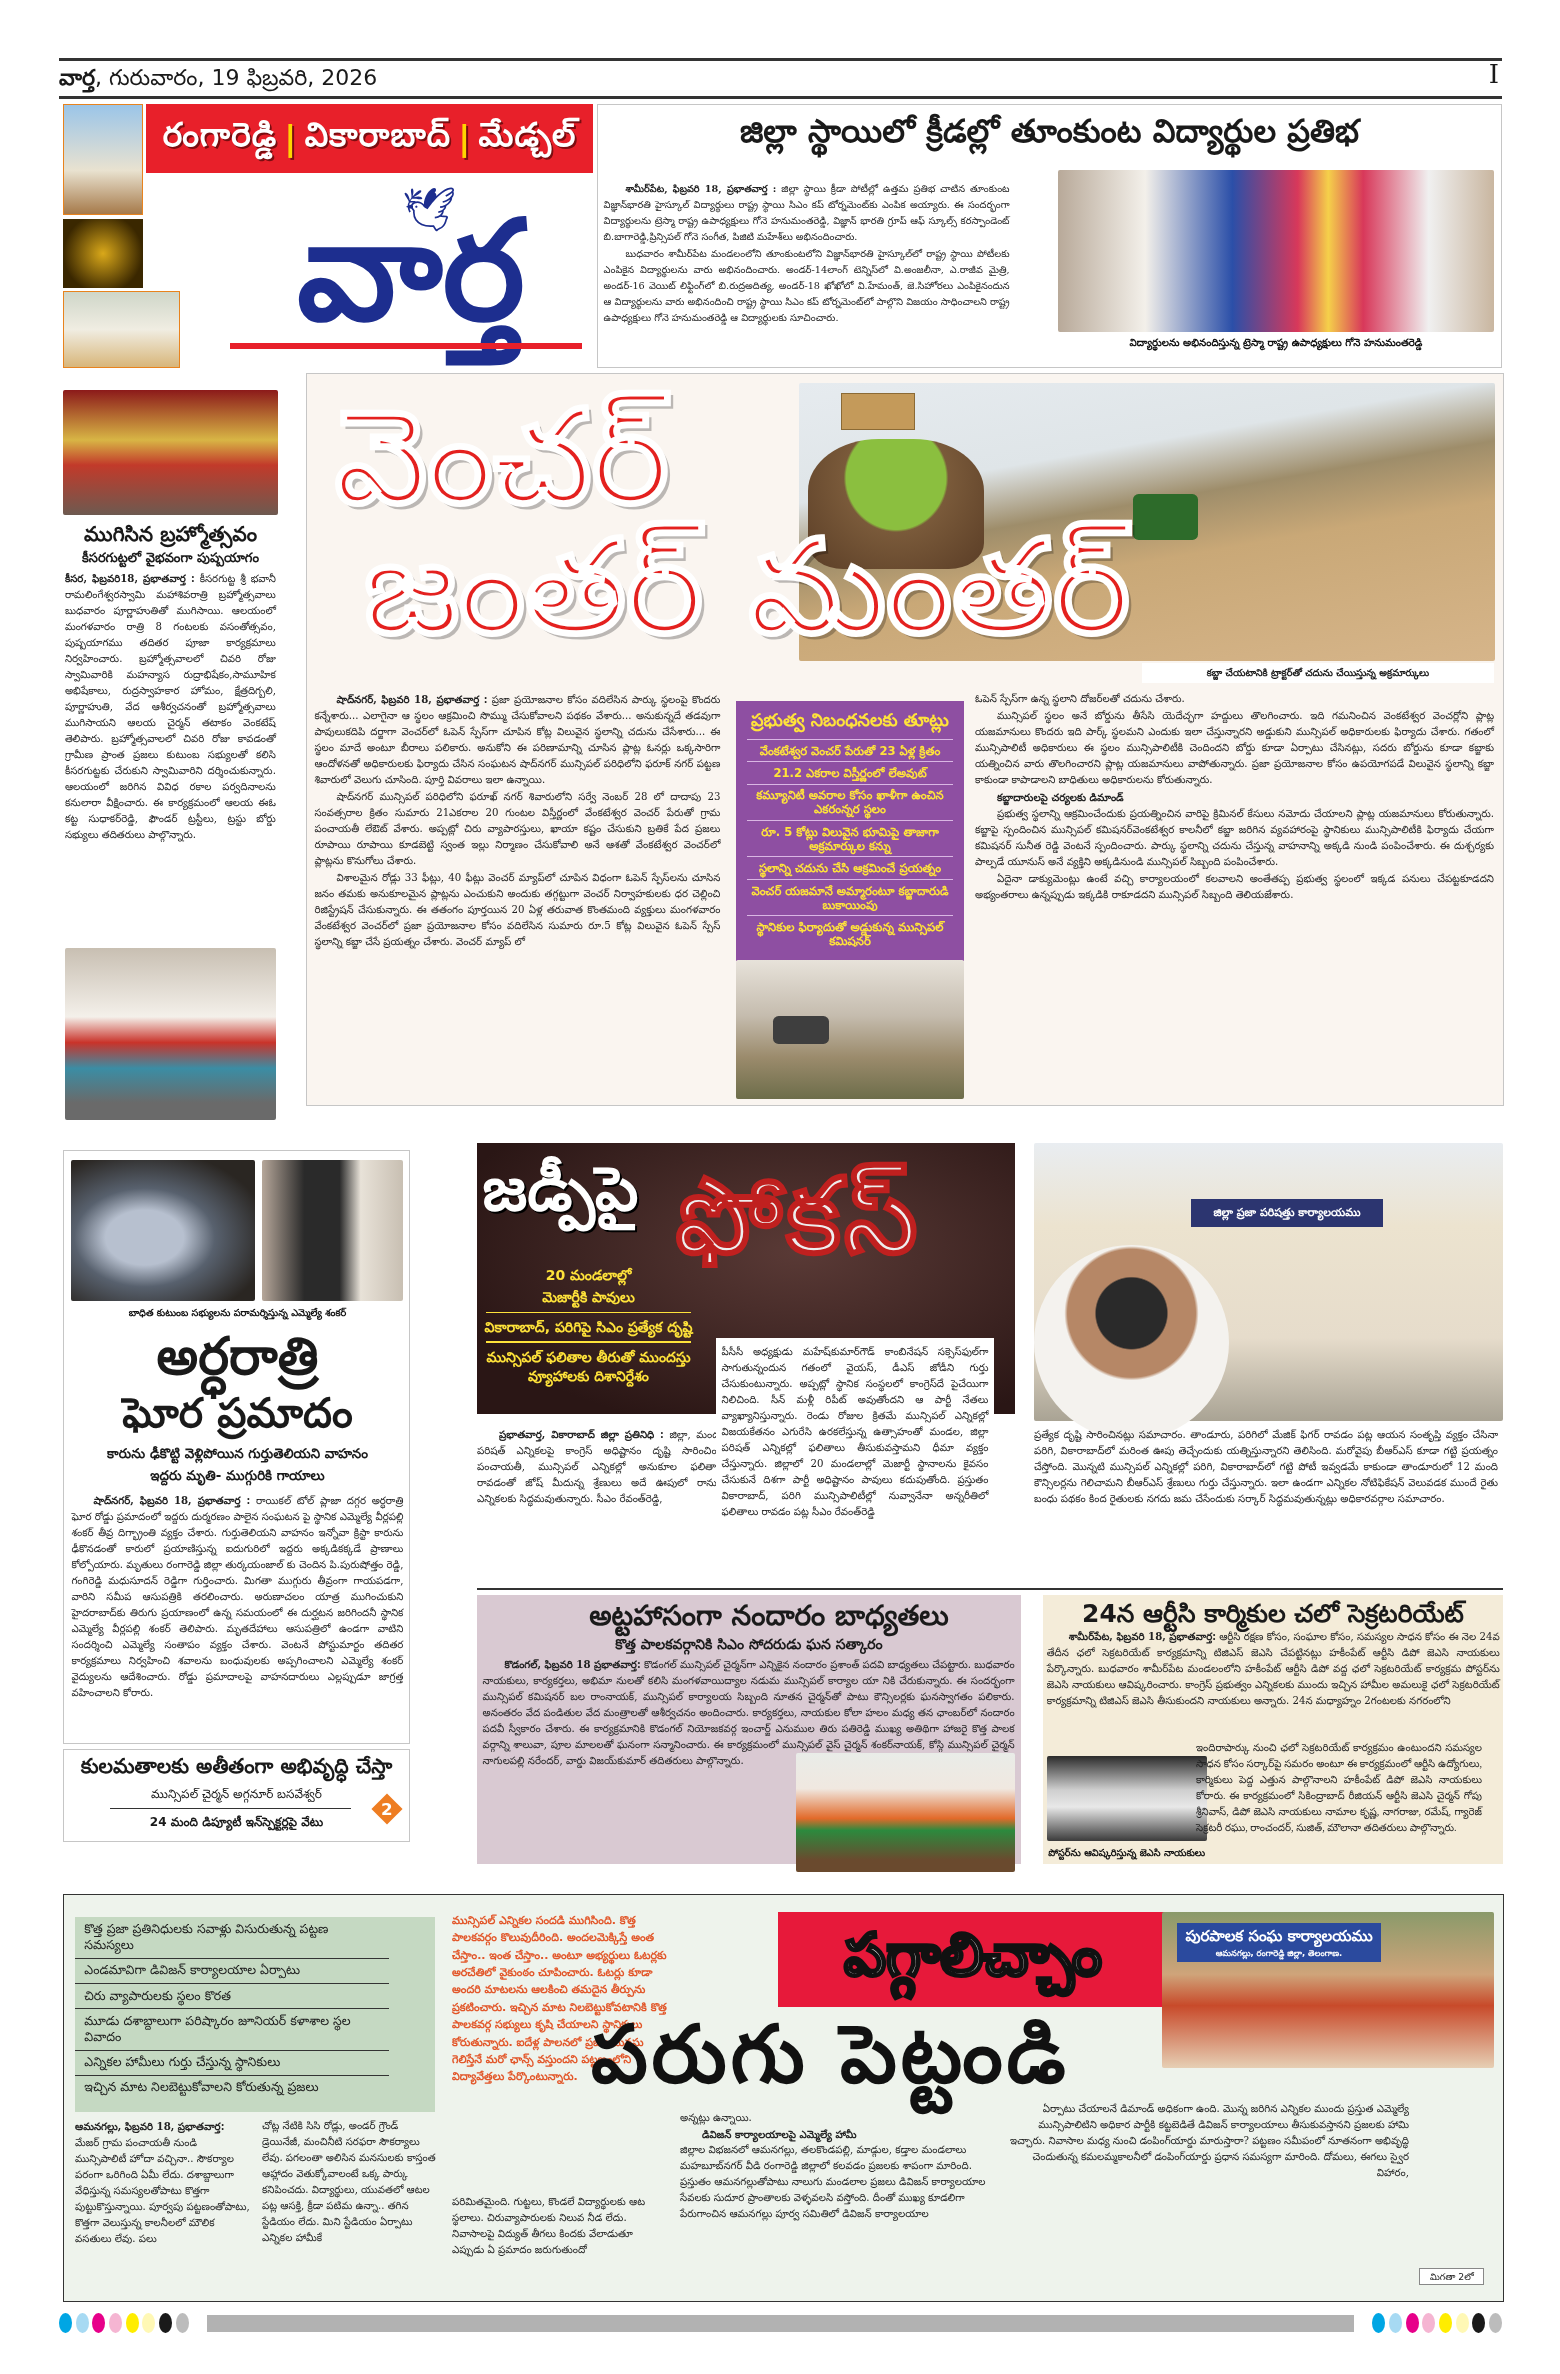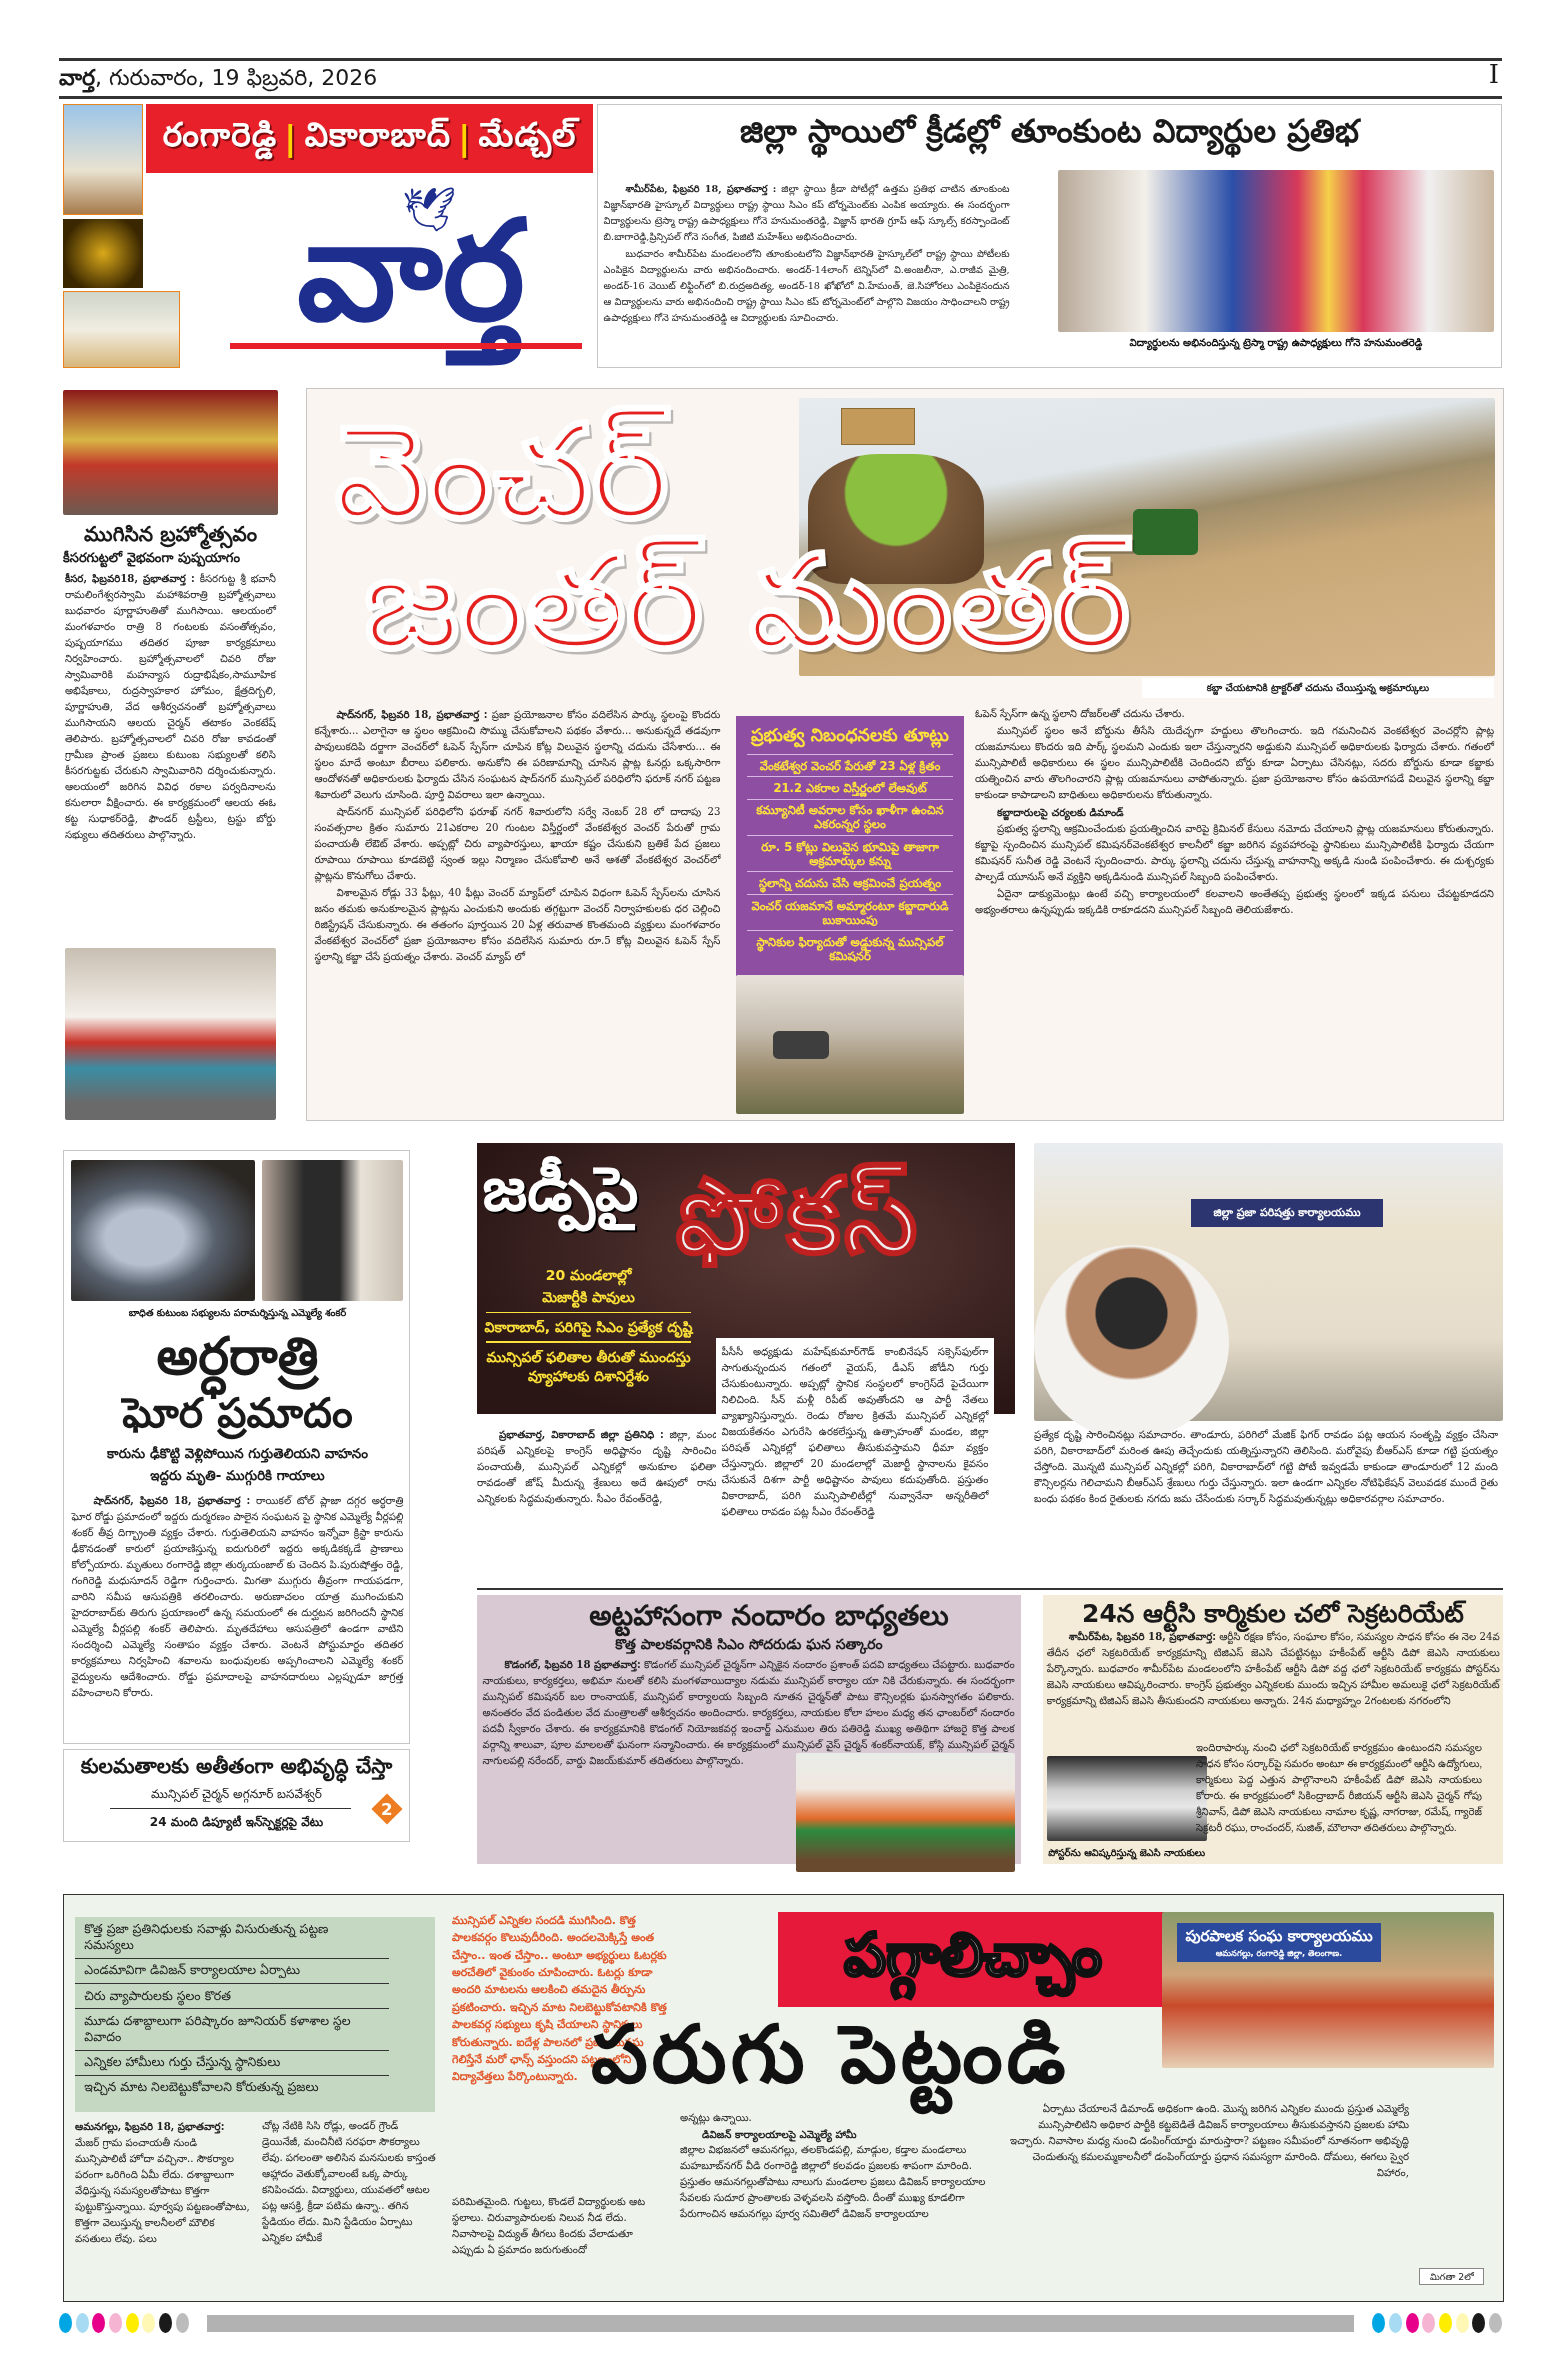--- a/index.html
+++ b/index.html
@@ -33,26 +33,26 @@
   #top-story { left: 597px; top: 104px; width: 905px; height: 264px; border: 1.9px solid #c6c6c6; background: #fff; }
   #top-story h2 { position: absolute; left: 0; top: 7.4px; width: 100%; text-align: center; font-size: 32px; font-weight: 900; }
   #top-story .body-text { position: absolute; left: 5.6px; top: 76px; width: 406px; font-size: 9.7px; line-height: 16px; }
   #top-photo { left: 460px; top: 65px; width: 436px; height: 162px; background: linear-gradient(90deg, #b8a999 0%, #f3f0ea 20%, #2b4fa8 40%, #d8385a 55%, #f5d04a 62%, #d8385a 70%, #f0f0f0 85%, #c9b6a0 100%); }
   #top-caption { position: absolute; left: 460px; top: 232px; width: 436px; }
 
   
   #brahma { left: 63px; top: 390px; width: 215px; height: 733px; }
   #brahma-photo1 { left: 0; top: 0; width: 215px; height: 125px; background: linear-gradient(#8c1a1a, #d8b545 40%, #c23a2a 60%, #6d5a50); }
   #brahma h3 { position: absolute; left: 0; top: 132px; width: 215px; text-align: center; font-size: 20.4px; font-weight: bold; }
-  #brahma h4 { position: absolute; left: 0; top: 160px; width: 215px; font-size: 13px; font-weight: bold; }
+  #brahma h4 { position: absolute; left: 0; top: 160px; width: 215px; text-align: center; font-size: 13px; font-weight: bold; }
   #brahma .body-text { position: absolute; left: 1.9px; top: 180px; width: 211px; font-size: 10.2px; line-height: 16px; }
   #brahma-photo2 { left: 1.9px; top: 558px; width: 211px; height: 172px; background: linear-gradient(#c8bfb2, #f4f0ea 40%, #c9332a 55%, #3b8da4 70%, #6a6a6a 90%); }
 
   
-  #venture { left: 306px; top: 388px; width: 1198px; height: 733px; border: 1.9px solid #c6c6c6; background: #faf5f0; }
+  #venture { left: 306px; top: 373px; width: 1198px; height: 733px; border: 1.9px solid #c6c6c6; background: #faf5f0; }
   #venture-head { position: absolute; left: 11px; top: 9.3px; width: 835px; height: 278px; color: #e4211f; font-weight: 900; font-family: "DejaVu Sans", sans-serif; }
   #venture-head .l1 { position: absolute; left: 16.7px; top: 0; font-size: 130px; line-height: 148px; -webkit-text-stroke: 2.8px #fff; text-shadow: 3.7px 3.7px 0 rgba(0,0,0,0.25); }
   #venture-head .l2 { position: absolute; left: 46px; top: 130px; font-size: 130px; line-height: 148px; -webkit-text-stroke: 2.8px #fff; text-shadow: 3.7px 3.7px 0 rgba(0,0,0,0.25); }
   #venture-photo { left: 492px; top: 9.3px; width: 696px; height: 278px; background: linear-gradient(170deg, #e6ebef 0%, #dfe5e8 30%, #9e8d6a 45%, #c9a877 60%, #d6b58a 100%); }
   #venture-sign { position: absolute; left: 533px; top: 18.6px; width: 74px; height: 37px; background: #c49a5a; border: 1.9px solid #8b6a35; }
   #venture-island { position: absolute; left: 501px; top: 65px; width: 176px; height: 130px; background: radial-gradient(ellipse at 50% 30%, #8bbf3f 0 40%, #7a5a3a 42%, #5a3d26 100%); border-radius: 40% 40% 20% 20%; }
   #venture-tractor { position: absolute; left: 826px; top: 121px; width: 65px; height: 46px; background: #2d6b2a; border-radius: 5.6px; }
   #venture-caption { position: absolute; left: 835px; top: 289px; width: 352px; height: 20.4px; background: #fff; font-size: 9.7px; font-weight: bold; text-align: center; line-height: 20.4px; }
   #venture-col1 { position: absolute; left: 7.4px; top: 317px; width: 406px; font-size: 10.2px; line-height: 16px; }
   #venture-purple { left: 429px; top: 327px; width: 228px; height: 260px; background: #8e4fa2; color: #ffe33a; }

